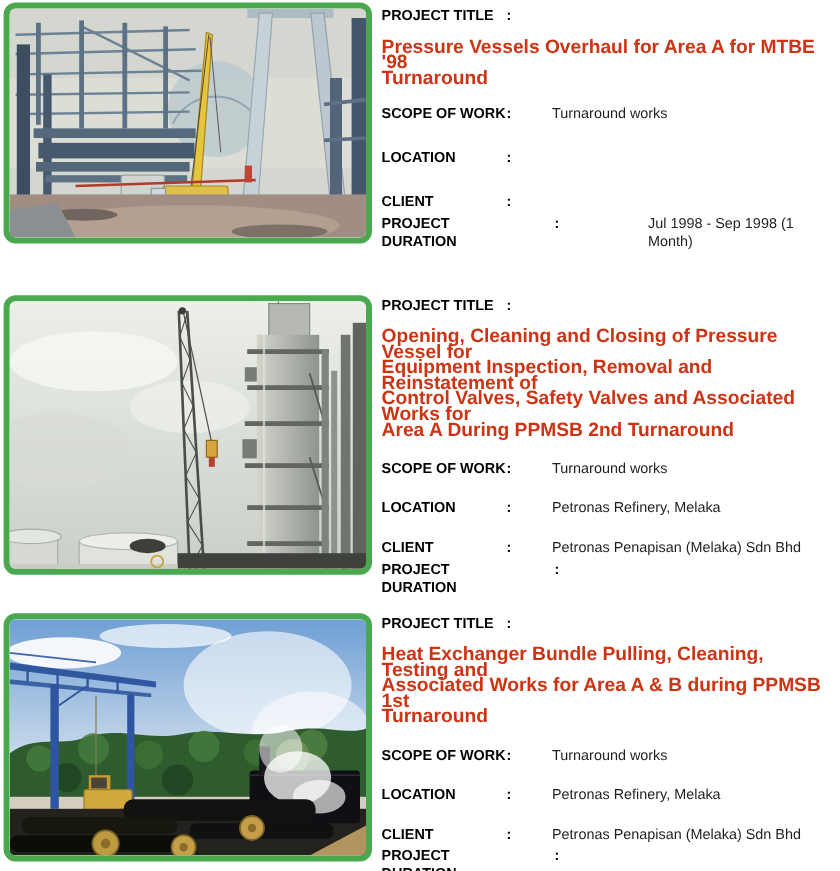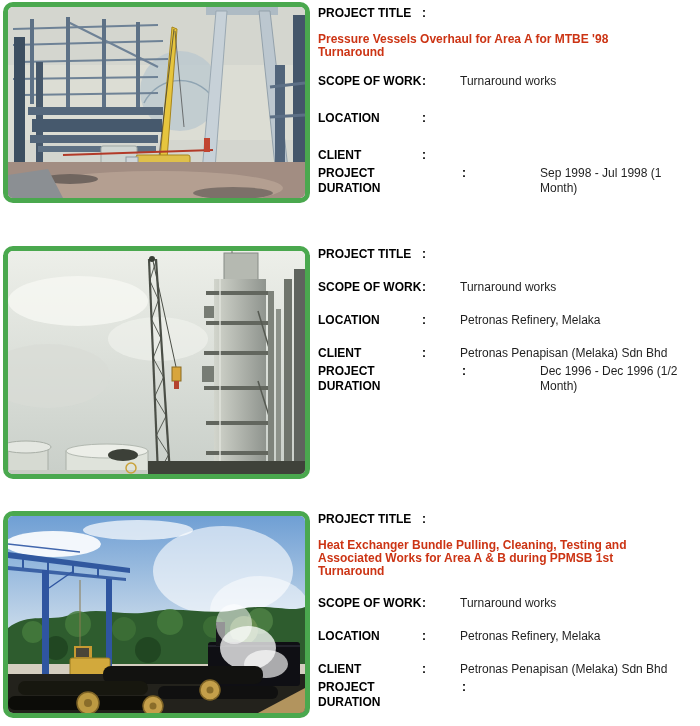--- a/index.html
+++ b/index.html
@@ -25,21 +25,21 @@
   #project-1 .details{top:6px;}
   #project-2 .details{top:3px;}
   #project-3 .details{top:3px;}
 
   .row{display:flex;font-size:12px;line-height:15px;}
   .label{font-weight:bold;color:#000;flex:0 0 104px;}
   .colon{font-weight:bold;color:#000;flex:0 0 38px;}
   .row .value{font-weight:normal;color:#1f1f1f;flex:1;}
 
   .red-title{
-    color:#cc3414;font-weight:bold;font-size:12px;line-height:13px;
+    color:#cc3414;font-weight:bold;font-size:16px;line-height:13px;
     margin:12px 0 0 0;white-space:pre-line;width:372px;
   }
   .field{margin-top:22px;}
   #project-2 .field,#project-3 .field{margin-top:18px;}
   .scope-row{margin-top:15px;}
   .duration-row{margin-top:3px;align-items:flex-start;gap:40px;}
   .duration-row .label{line-height:15px;}
 </style>
 </head>
 <body>
@@ -127,21 +127,21 @@
       <span class="label">LOCATION</span>
         <span class="colon">:</span>
     </div>
     <div class="row field">
       <span class="label">CLIENT</span>
         <span class="colon">:</span>
     </div>
     <div class="row duration-row">
       <span class="label"><span>PROJECT</span><br><span>DURATION</span></span>
         <span class="colon">:</span>
-        <span class="value">Sep 1998 - Jul 1998 (1 Month)</span>
+        <span class="value">Jul 1998 - Sep 1998 (1 Month)</span>
     </div>
   </div>
 </section>
 
 <section class="project" id="project-2">
   <div class="photo-frame" aria-label="Lattice crane boom beside a tall refinery distillation column with storage tanks">
     <svg viewBox="0 0 297 223" preserveAspectRatio="none">
       <defs>
         <linearGradient id="sky2" x1="0" y1="0" x2="0" y2="1">
           <stop offset="0" stop-color="#edefe9"></stop>
@@ -202,39 +202,42 @@
         <rect x="0" y="219" width="140" height="4" fill="#c9cdc5"></rect>
         <circle cx="123" cy="217" r="5" fill="none" stroke="#c9a23a" stroke-width="1.5"></circle>
       </g>
     </svg>
   </div>
   <div class="details">
     <div class="row title-row">
       <span class="label">PROJECT TITLE</span>
         <span class="colon">:</span>
     </div>
+    <h3 class="red-title">Opening, Cleaning and Closing of Pressure Vessel for
+Equipment Inspection, Removal and Reinstatement of
+Control Valves, Safety Valves and Associated Works for
+Area A During PPMSB 2nd Turnaround</h3>
     <div class="row field scope-row">
       <span class="label">SCOPE OF WORK</span>
         <span class="colon">:</span>
         <span class="value">Turnaround works</span>
     </div>
     <div class="row field">
       <span class="label">LOCATION</span>
         <span class="colon">:</span>
         <span class="value">Petronas Refinery, Melaka</span>
     </div>
     <div class="row field">
       <span class="label">CLIENT</span>
         <span class="colon">:</span>
         <span class="value">Petronas Penapisan (Melaka) Sdn Bhd</span>
     </div>
     <div class="row duration-row">
       <span class="label"><span>PROJECT</span><br><span>DURATION</span></span>
         <span class="colon">:</span>
-        <span class="value">Dec 1996 - Dec 1996 (1/2 Month)</span>
     </div>
   </div>
 </section>
 
 <section class="project" id="project-3">
   <div class="photo-frame" aria-label="Heat exchanger bundles in a yard under a blue steel canopy with trees and steam behind">
     <svg viewBox="0 0 297 197" preserveAspectRatio="none">
       <defs>
         <linearGradient id="sky3" x1="0" y1="0" x2="0" y2="1">
           <stop offset="0" stop-color="#6f9fd4"></stop>

